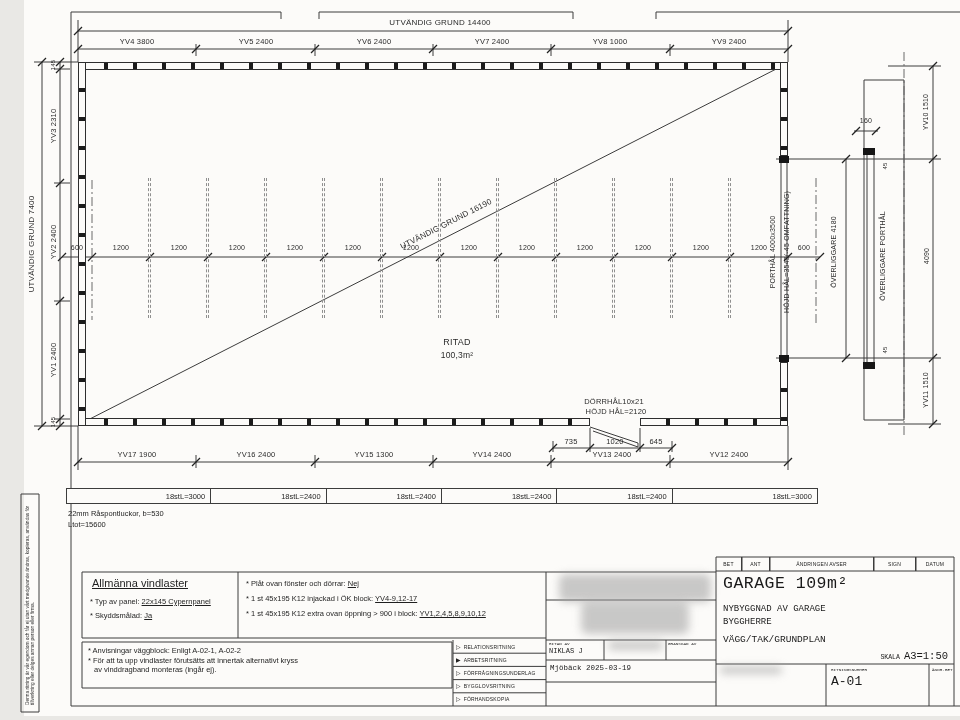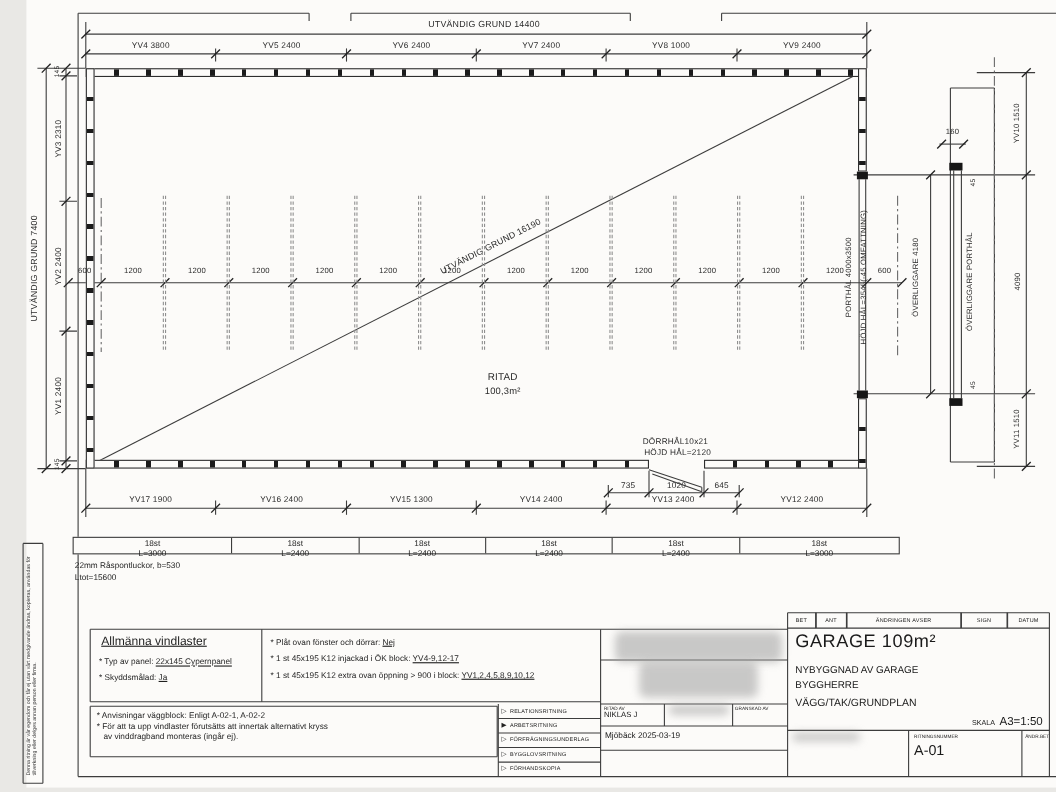--- a/index.html
+++ b/index.html
@@ -10,26 +10,26 @@
   .dim{position:absolute;font-size:7.5px;color:#2b2b2b;white-space:nowrap;transform:translate(-50%,-50%);letter-spacing:.2px;}
   .vert{transform:translate(-50%,-50%) rotate(-90deg);}
   .diag{transform:translate(-50%,-50%) rotate(-27deg);}
   .wall{position:absolute;border:1px solid #2e2e2e;background-color:#fcfbf9;box-sizing:border-box;}
   .wallH{background-image:repeating-linear-gradient(90deg,rgba(0,0,0,0) 0 25px,#1b1b1b 25px 29px);}
   .wallV{background-image:repeating-linear-gradient(180deg,rgba(0,0,0,0) 0 25px,#1b1b1b 25px 29px);}
   .truss{position:absolute;width:3px;border-left:1px dashed #8f8f8f;border-right:1px dashed #8f8f8f;box-sizing:border-box;}
   .blur{position:absolute;background:#9f9f9f;filter:blur(4px);border-radius:6px;opacity:.55;}
   .note{position:absolute;font-size:7.5px;color:#1f1f1f;white-space:nowrap;}
   .u{text-decoration:underline;}
-  .tb{position:absolute;color:#1a1a1a;white-space:nowrap;}
+  .tb{position:absolute;color:#1a1a1a;white-space:nowrap;font-family:Liberation Mono, monospace;}
   .docrow{position:absolute;display:flex;align-items:center;gap:3px;}
   .docrow .lbl{font-size:5px;color:#222;letter-spacing:.2px;}
   .docrow .tri{font-size:6px;color:#222;line-height:6px;}
   #timber-table{position:absolute;left:50px;top:488px;width:752px;height:16px;display:flex;border:1px solid #3c3c3c;box-sizing:border-box;background:#fcfbf9;}
-  #timber-table .cell{display:flex;justify-content:flex-start;align-items:center;padding:0 5px;font-size:7.5px;color:#1f1f1f;border-right:1px solid #3c3c3c;box-sizing:border-box;flex-direction:column;}
+  #timber-table .cell{display:flex;justify-content:flex-end;align-items:center;padding:0 5px;font-size:7.5px;color:#1f1f1f;border-right:1px solid #3c3c3c;box-sizing:border-box;}
   #timber-table .cell:last-child{border-right:none;}
   #rev-header{position:absolute;left:700px;top:557px;width:238px;height:14px;display:flex;}
   #rev-header .rc{display:flex;align-items:center;justify-content:center;font-size:5px;color:#222;border-right:1px solid #3c3c3c;box-sizing:border-box;letter-spacing:.2px;}
   #rev-header .rc:last-child{border-right:none;}
   #copyright{position:absolute;left:14px;top:602px;width:206px;font-size:4.8px;line-height:5.4px;color:#333;transform:translate(-50%,-50%) rotate(-90deg);text-align:left;}
 </style>
 </head>
 <body>
 
 <div id="sheet-bg"></div>

